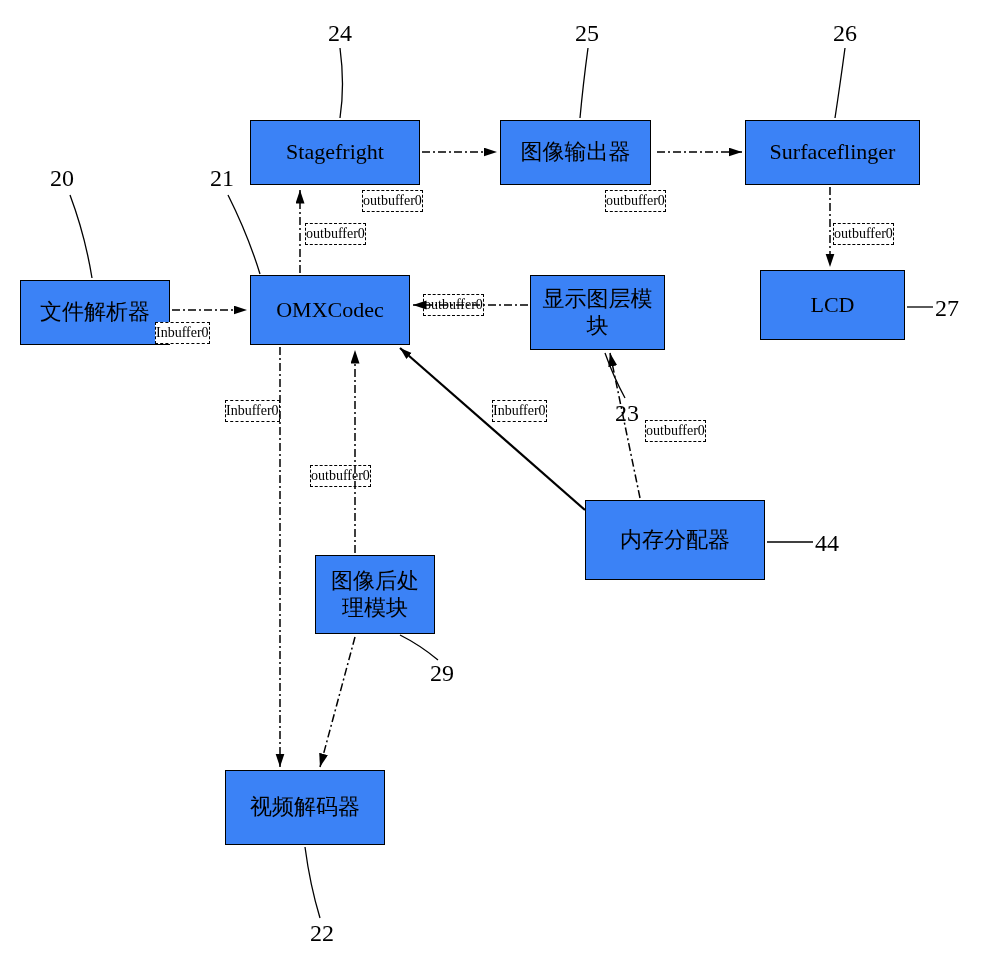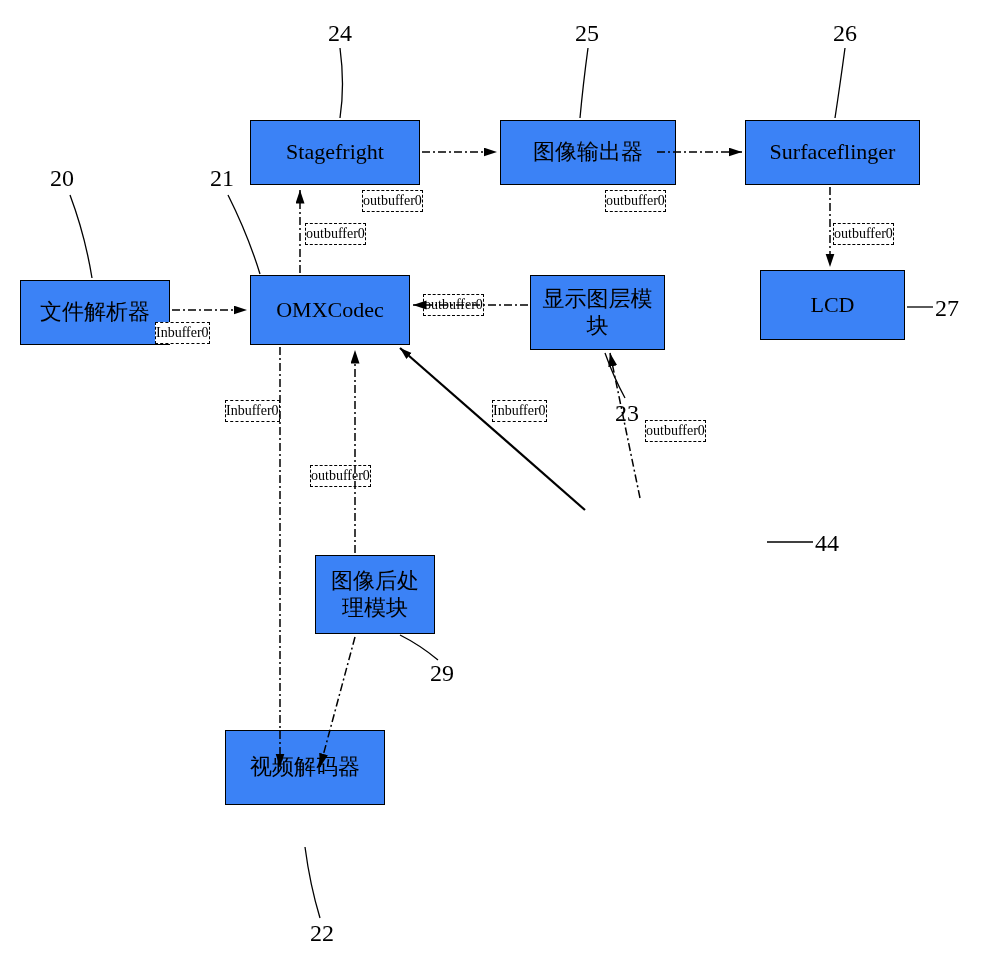--- a/index.html
+++ b/index.html
@@ -57,44 +57,47 @@
   </div>
 
   <div class="box" style="left:250px; top:275px; width:160px; height:70px;">
     <span>OMXCodec</span>
   </div>
 
   <div class="box" style="left:250px; top:120px; width:170px; height:65px;">
     <span>Stagefright</span>
   </div>
 
-  <div class="box" style="left:500px; top:120px; width:176px; height:65px;">
+  <div class="box" style="left:500px; top:120px; width:151px; height:65px;">
     <span>图像输出器</span>
   </div>
 
   <div class="box" style="left:745px; top:120px; width:175px; height:65px;">
     <span>Surfaceflinger</span>
   </div>
 
   <div class="box" style="left:760px; top:270px; width:145px; height:70px;">
     <span>LCD</span>
   </div>
 
   <div class="box" style="left:530px; top:275px; width:135px; height:75px; white-space:pre-line;">
     <span>显示图层模
 块</span>
   </div>
 
+  <div class="box" style="left:585px; top:500px; width:180px; height:80px;">
+    <span>内存分配器</span>
+  </div>
 
   <div class="box" style="left:315px; top:555px; width:120px; height:79px; white-space:pre-line;">
     <span>图像后处
 理模块</span>
   </div>
 
-  <div class="box" style="left:225px; top:730px; width:160px; height:75px;">
+  <div class="box" style="left:225px; top:770px; width:160px; height:75px;">
     <span>视频解码器</span>
   </div>
 
   <div class="refnum" style="left:50px; top:165px;"><span>20</span></div>
   <div class="refnum" style="left:210px; top:165px;"><span>21</span></div>
   <div class="refnum" style="left:310px; top:920px;"><span>22</span></div>
   <div class="refnum" style="left:615px; top:400px;"><span>23</span></div>
   <div class="refnum" style="left:328px; top:20px;"><span>24</span></div>
   <div class="refnum" style="left:575px; top:20px;"><span>25</span></div>
   <div class="refnum" style="left:833px; top:20px;"><span>26</span></div>

